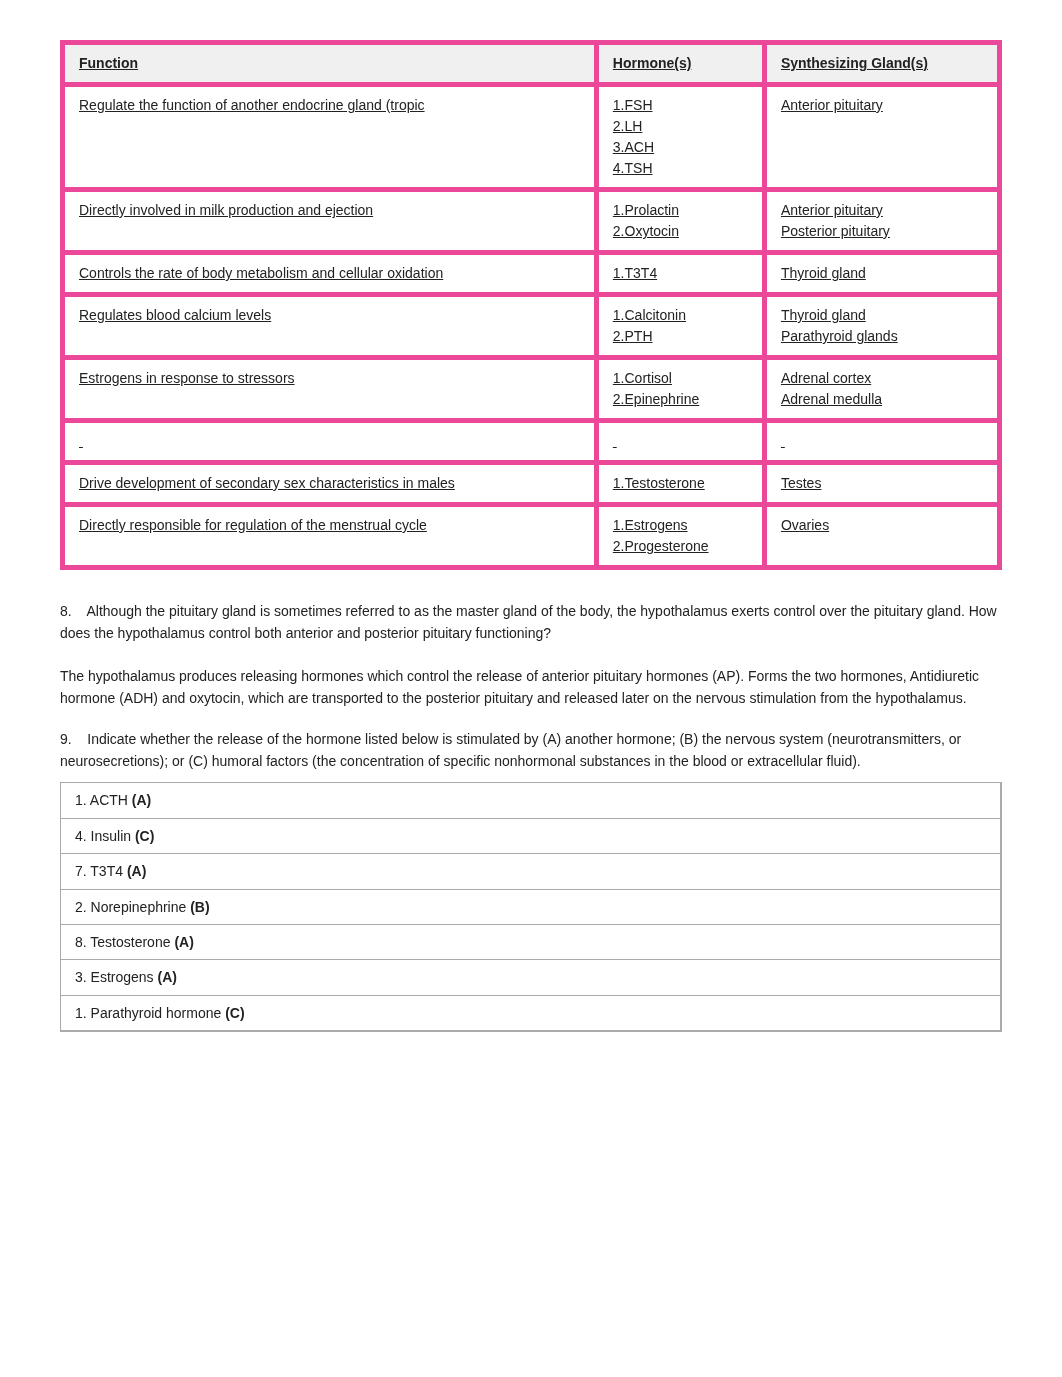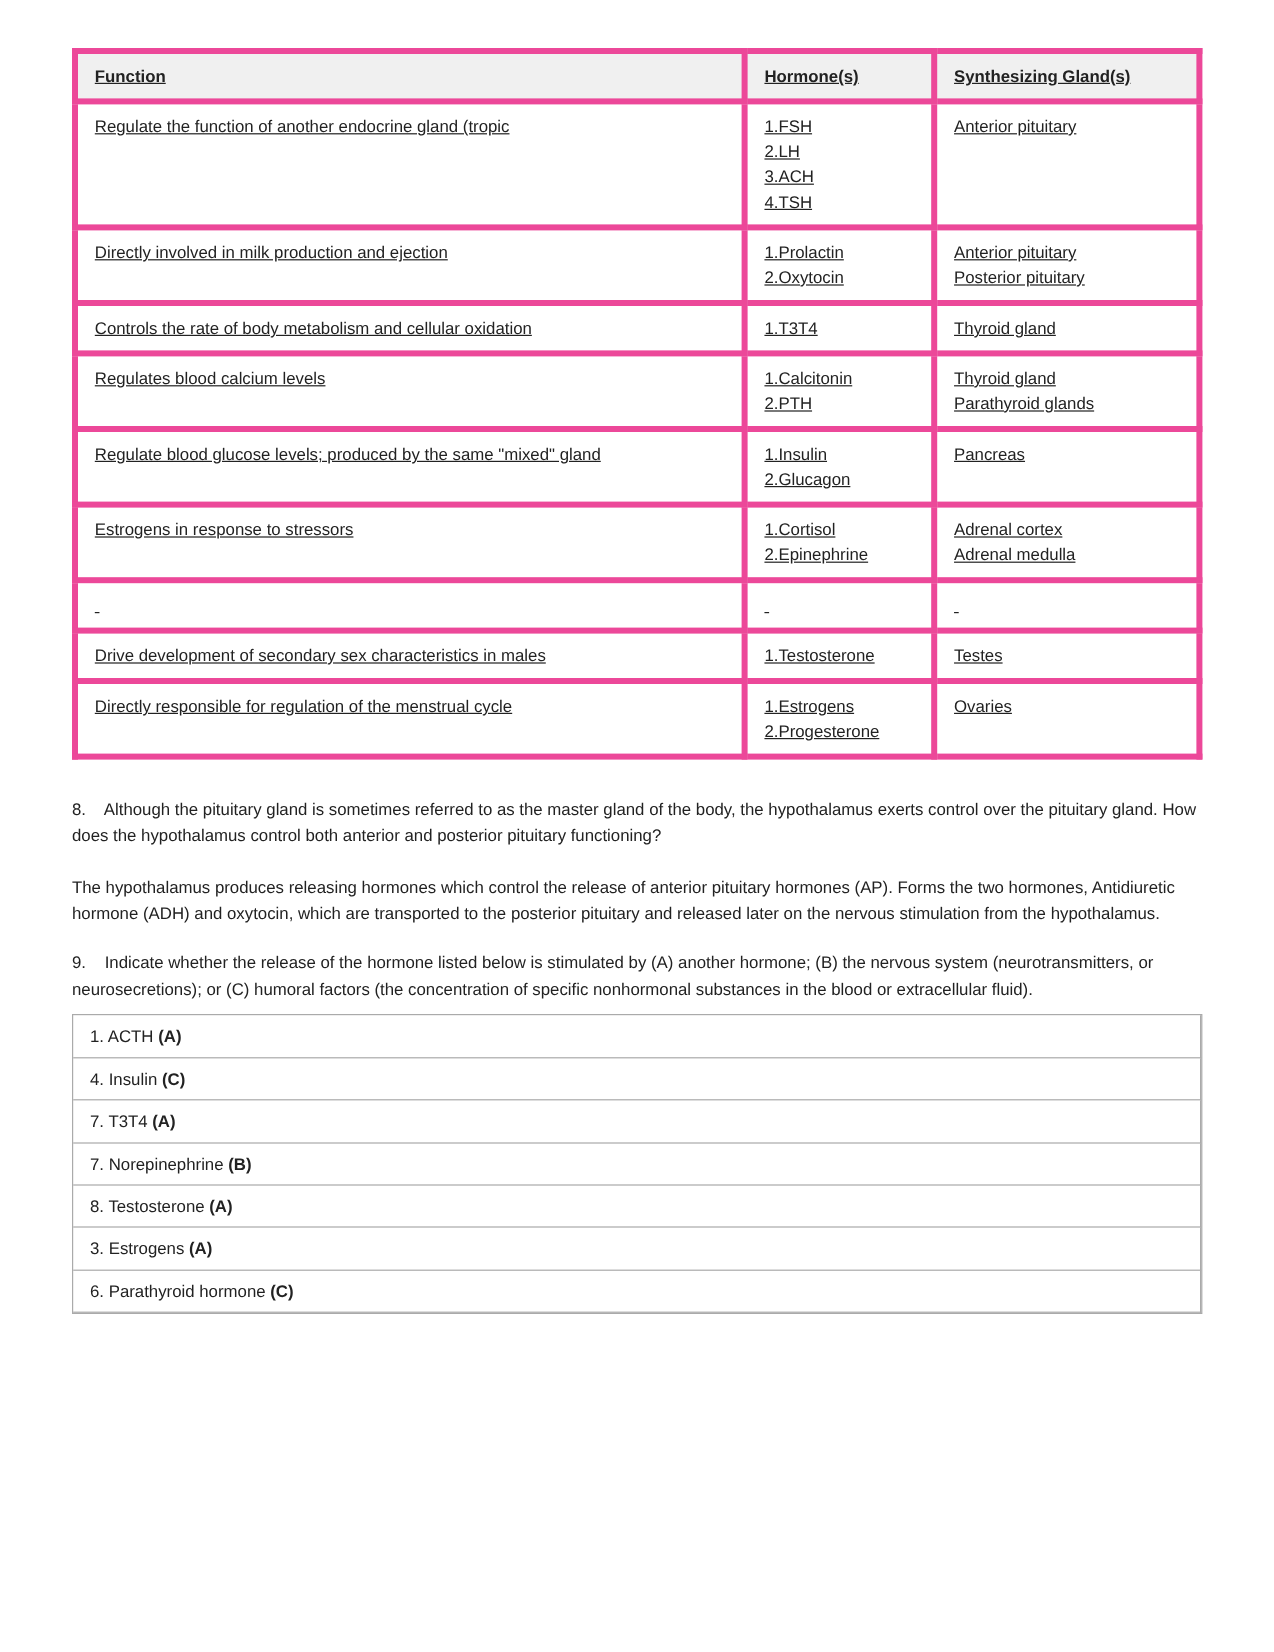--- a/index.html
+++ b/index.html
@@ -89,26 +89,20 @@
           <td style="white-space: pre-line;">Thyroid gland</td>
         </tr>
         <tr>
           <td style="white-space: pre-line;">Regulates blood calcium levels</td>
           <td style="white-space: pre-line;">1.Calcitonin
 2.PTH</td>
           <td style="white-space: pre-line;">Thyroid gland
 Parathyroid glands</td>
         </tr>
         <tr>
-          <td style="white-space: pre-line;">Regulate blood glucose levels; produced by the same "mixed" gland</td>
-          <td style="white-space: pre-line;">1.Insulin
-2.Glucagon</td>
-          <td style="white-space: pre-line;">Pancreas</td>
-        </tr>
-        <tr>
           <td style="white-space: pre-line;">Estrogens in response to stressors</td>
           <td style="white-space: pre-line;">1.Cortisol
 2.Epinephrine</td>
           <td style="white-space: pre-line;">Adrenal cortex
 Adrenal medulla</td>
         </tr>
         <tr style="height: 20px;">
           <td>&nbsp;</td>
           <td>&nbsp;</td>
           <td>&nbsp;</td>
@@ -140,18 +134,18 @@
 <div class="question-item">
   <p>
     <span>9.</span>
     &nbsp;&nbsp;
     <span>Indicate whether the release of the hormone listed below is stimulated by (A) another hormone; (B) the nervous system (neurotransmitters, or neurosecretions); or (C) humoral factors (the concentration of specific nonhormonal substances in the blood or extracellular fluid).</span>
   </p>
   <div class="list-grid" id="q9-grid" style="display: grid; grid-template-columns: 1fr; border: 1px solid rgb(170, 170, 170);">
   <div style="padding: 6px 14px; border-right: 1px solid rgb(170, 170, 170); border-bottom: 1px solid rgb(170, 170, 170); line-height: 1.6;"><span>1.  ACTH  </span><span style="font-weight: bold;">(A)</span></div>
       <div style="padding: 6px 14px; border-right: 1px solid rgb(170, 170, 170); border-bottom: 1px solid rgb(170, 170, 170); line-height: 1.6;"><span>4.  Insulin  </span><span style="font-weight: bold;">(C)</span></div>
       <div style="padding: 6px 14px; border-right: 1px solid rgb(170, 170, 170); border-bottom: 1px solid rgb(170, 170, 170); line-height: 1.6;"><span>7.  T3T4  </span><span style="font-weight: bold;">(A)</span></div>
-      <div style="padding: 6px 14px; border-right: 1px solid rgb(170, 170, 170); border-bottom: 1px solid rgb(170, 170, 170); line-height: 1.6;"><span>7.  Norepinephrine  </span><span style="font-weight: bold;">(B)</span></div>
+      <div style="padding: 6px 14px; border-right: 1px solid rgb(170, 170, 170); border-bottom: 1px solid rgb(170, 170, 170); line-height: 1.6;"><span>2.  Norepinephrine  </span><span style="font-weight: bold;">(B)</span></div>
       <div style="padding: 6px 14px; border-right: 1px solid rgb(170, 170, 170); border-bottom: 1px solid rgb(170, 170, 170); line-height: 1.6;"><span>8.  Testosterone  </span><span style="font-weight: bold;">(A)</span></div>
       <div style="padding: 6px 14px; border-right: 1px solid rgb(170, 170, 170); border-bottom: 1px solid rgb(170, 170, 170); line-height: 1.6;"><span>3.  Estrogens  </span><span style="font-weight: bold;">(A)</span></div>
-      <div style="padding: 6px 14px; border-right: 1px solid rgb(170, 170, 170); border-bottom: 1px solid rgb(170, 170, 170); line-height: 1.6;"><span>6.  Parathyroid hormone  </span><span style="font-weight: bold;">(C)</span></div>
+      <div style="padding: 6px 14px; border-right: 1px solid rgb(170, 170, 170); border-bottom: 1px solid rgb(170, 170, 170); line-height: 1.6;"><span>1.  Parathyroid hormone  </span><span style="font-weight: bold;">(C)</span></div>
     </div>
 </div>
 
 </body></html>

